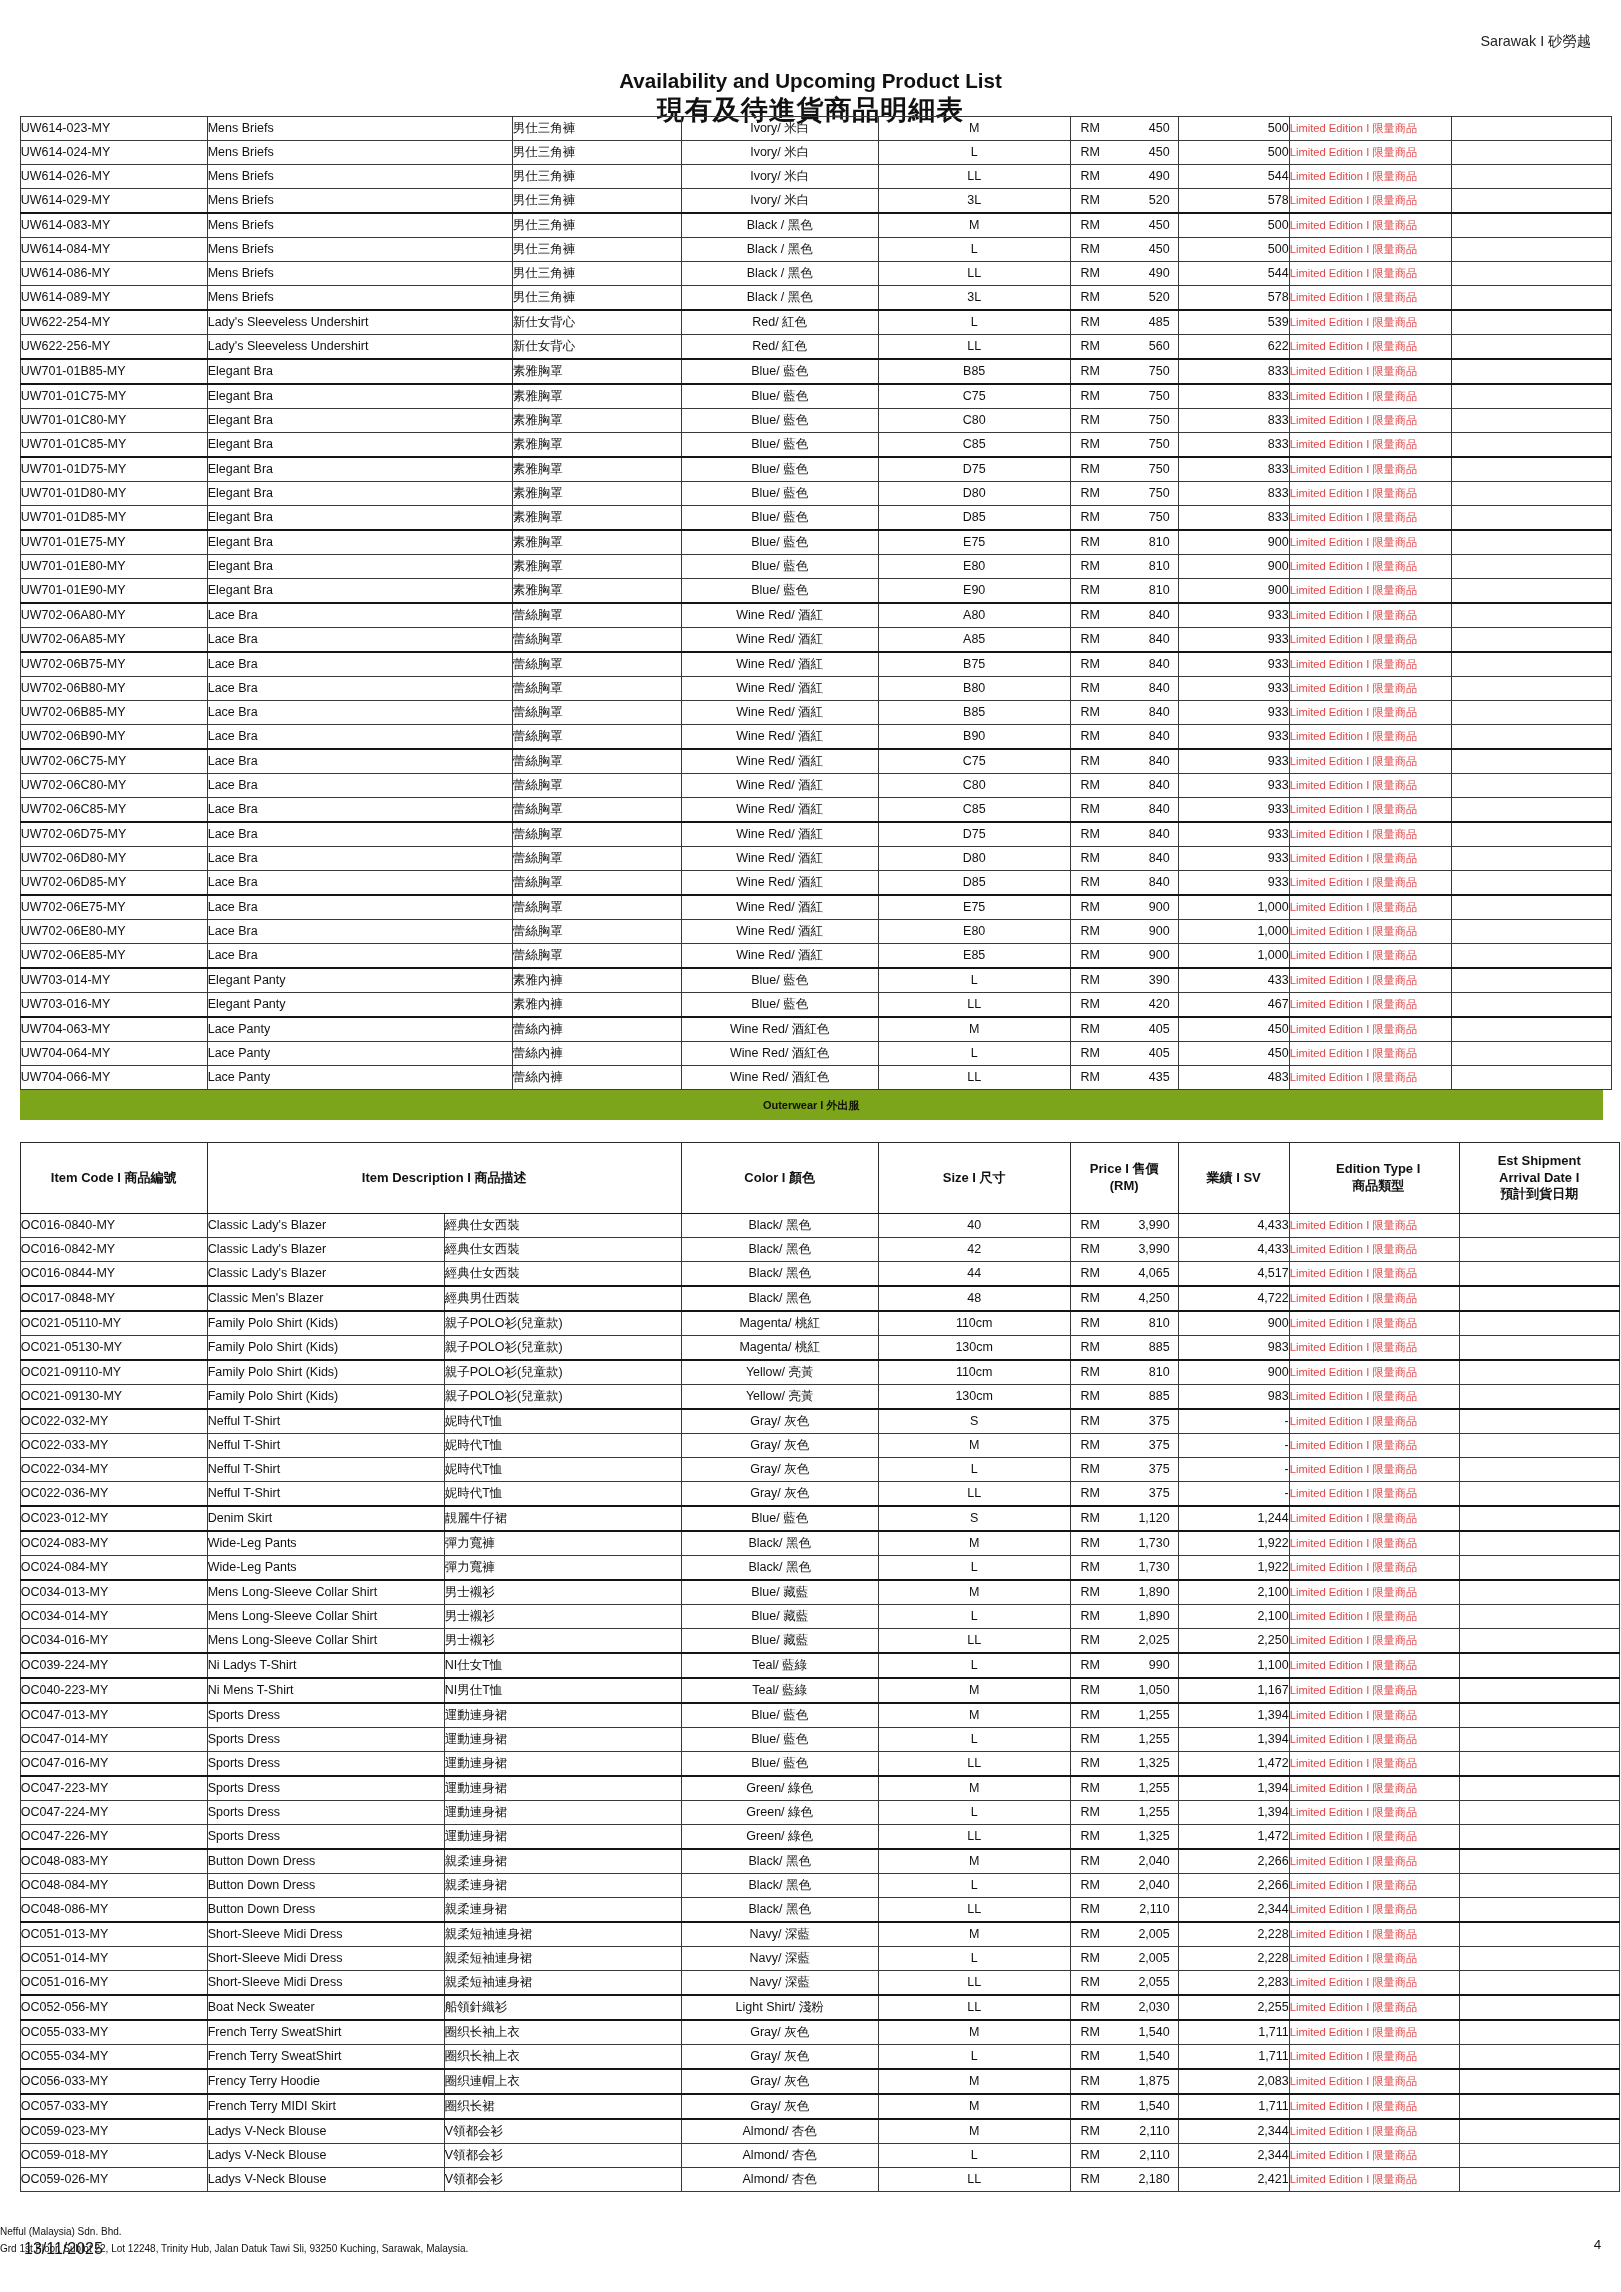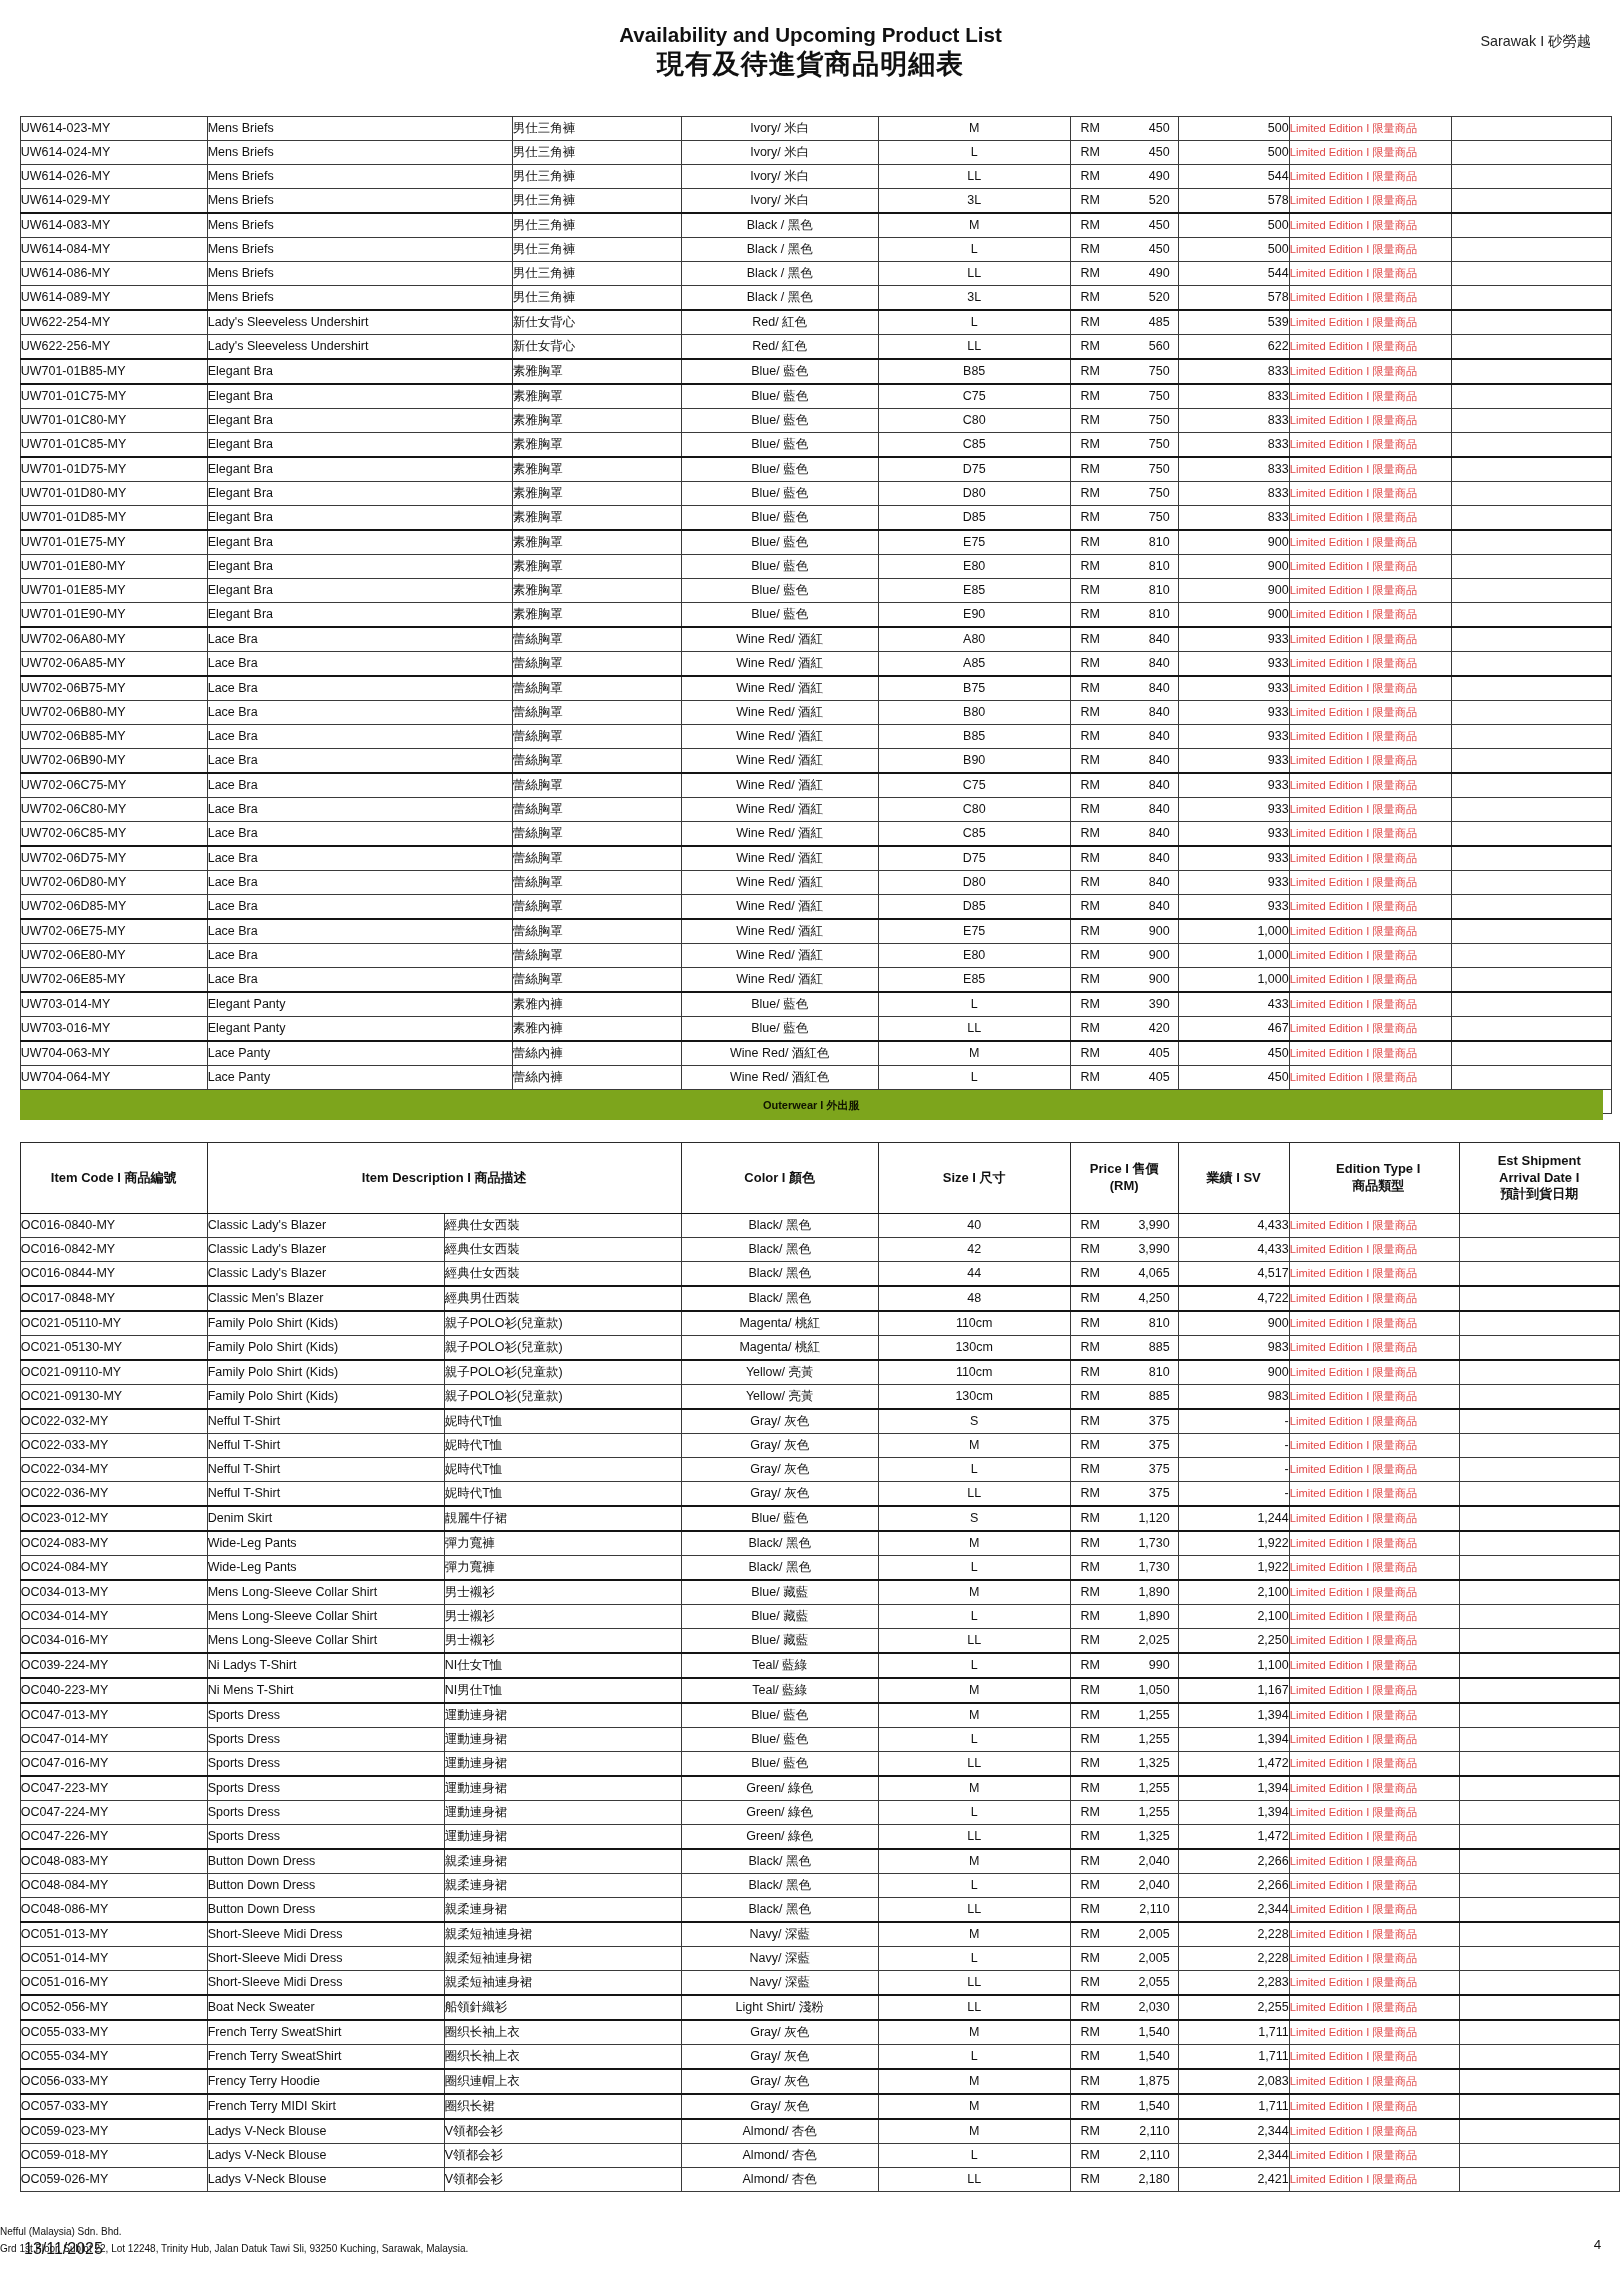--- a/index.html
+++ b/index.html
@@ -2,21 +2,21 @@
 <html style="--banner-green: #7da51c; --edition-red: #e04848;font-size:14.3px"><head>
 <meta charset="utf-8">
 <style>
   html,body{margin:0;padding:0;background:#ffffff;}
   .page{
     position:relative;width:1621px;height:2293px;background:#fff;overflow:hidden;
     font-family:"Liberation Sans","DejaVu Sans",sans-serif;color:#111;
   }
   
   .title-block{position:absolute;top:23px;left:0;width:100%;text-align:center;line-height:1.15;}
-  .title-en{font-size:20.6px;font-weight:bold;}
+  .title-en{font-size:20.6px;font-weight:bold;margin-top:46px;}
   .title-zh{font-size:27px;font-weight:bold;margin-top:2.7px;letter-spacing:0.9px;}
   .region{position:absolute;top:32px;right:30px;font-size:14.3px;color:#222;}
   
   table.sheet{
     border-collapse:collapse;table-layout:fixed;width:1583px;
     font-size:12.5px;color:#111;
   }
   table.sheet td,table.sheet th{
     border:0.9px solid #3a3a3a;height:23px;padding:0;vertical-align:middle;
     overflow:hidden;white-space:nowrap;line-height:1.05;
@@ -365,36 +365,20 @@
           <td class="c-price">
             <div class="price-flex">
               <span>RM</span>
               <span>810</span>
             </div>
           </td>
           <td class="c-sv">900</td>
           <td class="c-ed"><span class="ed-text">Limited Edition I 限量商品</span></td>
           <td class="c-est"></td>
         </tr>
-        <tr>
-          <td class="c-code">UW701-01E85-MY</td>
-          <td class="c-en">Elegant Bra</td>
-          <td class="c-zh">素雅胸罩</td>
-          <td class="c-color">Blue/ 藍色</td>
-          <td class="c-size">E85</td>
-          <td class="c-price">
-            <div class="price-flex">
-              <span>RM</span>
-              <span>810</span>
-            </div>
-          </td>
-          <td class="c-sv">900</td>
-          <td class="c-ed"><span class="ed-text">Limited Edition I 限量商品</span></td>
-          <td class="c-est"></td>
-        </tr>
         <tr class="group-end">
           <td class="c-code">UW701-01E90-MY</td>
           <td class="c-en">Elegant Bra</td>
           <td class="c-zh">素雅胸罩</td>
           <td class="c-color">Blue/ 藍色</td>
           <td class="c-size">E90</td>
           <td class="c-price">
             <div class="price-flex">
               <span>RM</span>
               <span>810</span>

